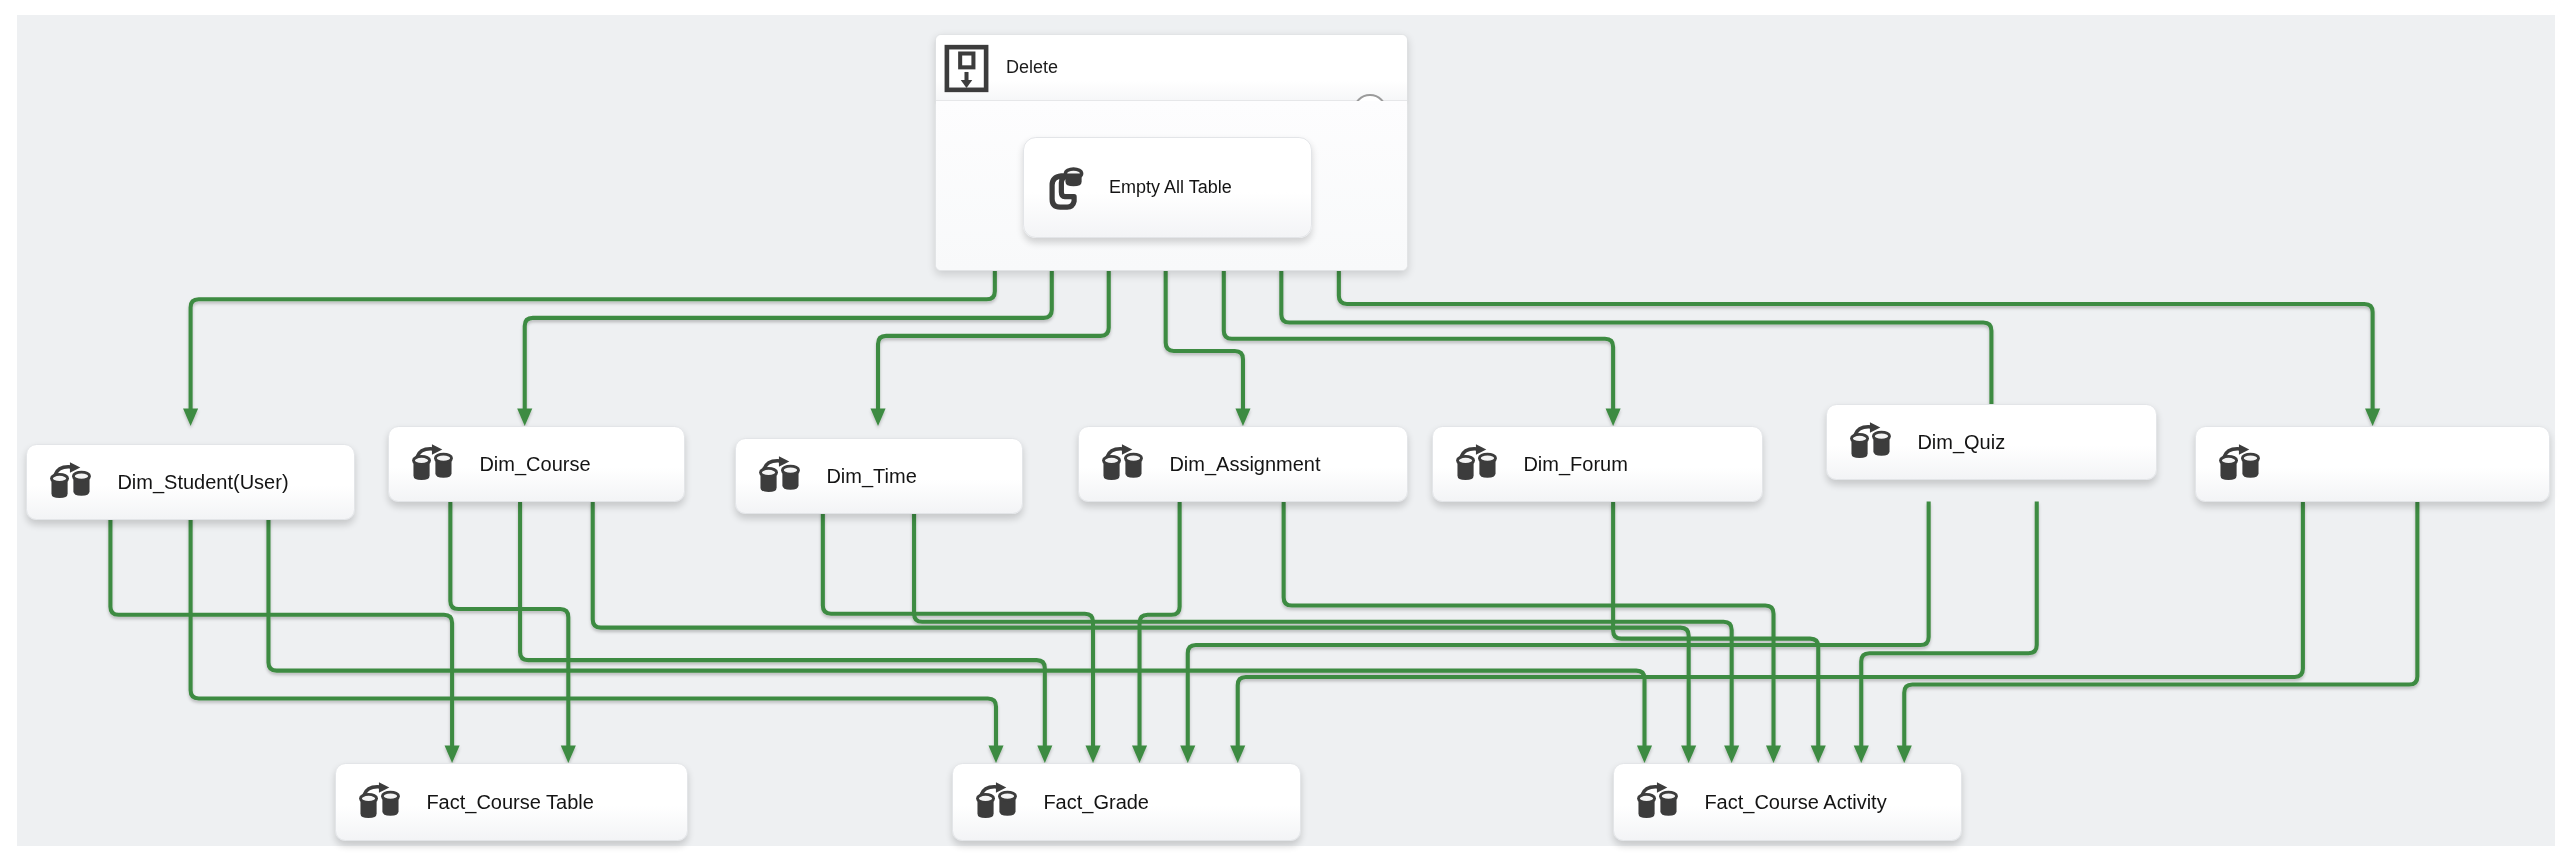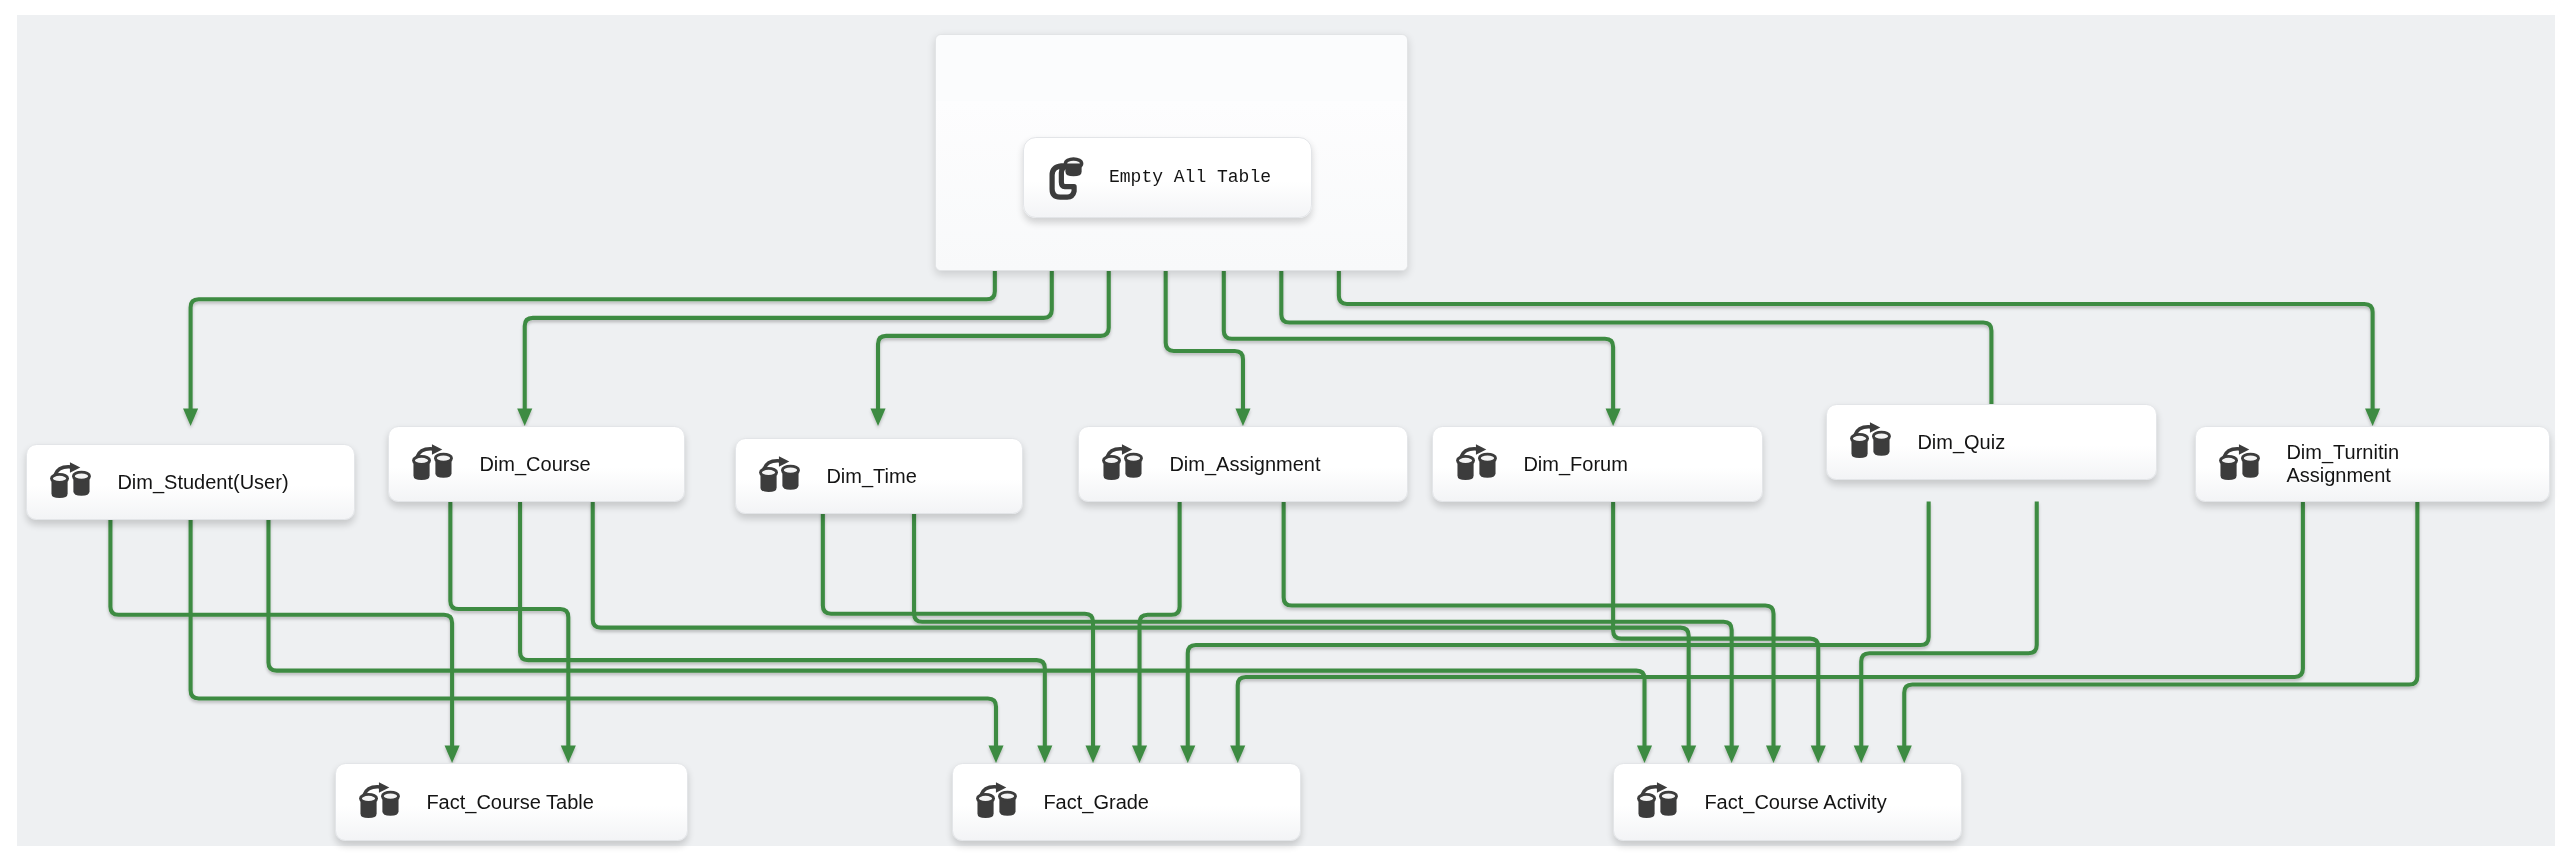--- a/index.html
+++ b/index.html
@@ -49,23 +49,22 @@
     border:0.6px solid #e3e5e8;border-radius:10.5px;box-sizing:border-box;
     box-shadow:0 4.1px 7px rgba(0,0,0,0.16);
   }
   .nicon{flex:0 0 auto;margin-left:21px;display:block;line-height:0;}
   .nlabel{
     margin-left:24.4px;font-size:20px;color:#141414;line-height:1.15;
     white-space:nowrap;
   }
   .nlabel.wrap{white-space:normal;max-width:192px;}
   .empty-task{
-    position:absolute;left:1023px;top:137px;width:289px;height:81px;
+    position:absolute;left:1023px;top:137px;width:289px;height:101px;
     border-radius:12.8px;
-    font-family:Liberation Mono, monospace;
   }
   .empty-task .nicon{margin-left:20px;}
   .empty-task .nlabel{margin-left:21px;font-size:18px;}
 </style>
 </head>
 <body>
 
 <div id="design-canvas"></div>
 
 <svg id="edges" viewBox="0 0 4433 1473" xmlns="http://www.w3.org/2000/svg">
@@ -116,20 +115,36 @@
       <path d="M 2776 863 L 2776 1085 Q 2776 1099 2790 1099 L 3115 1099 Q 3129 1099 3129 1113 L 3129 1287" class="edge"></path>
       <polygon points="3116,1283 3142,1283 3129,1313" class="ehead"></polygon>
       <path d="M 3505 863 L 3505 1110 Q 3505 1124 3491 1124 L 3217 1124 Q 3203 1124 3203 1138 L 3203 1287" class="edge"></path>
       <polygon points="3190,1283 3216,1283 3203,1313" class="ehead"></polygon>
       <path d="M 4160 863 L 4160 1164 Q 4160 1178 4146 1178 L 3291 1178 Q 3277 1178 3277 1192 L 3277 1287" class="edge"></path>
       <polygon points="3264,1283 3290,1283 3277,1313" class="ehead"></polygon>
     </g>
 </svg>
 
 <div class="seq-container">
+  <div class="seq-header">
+    <span class="seq-icon">
+      <svg width="45" height="49" viewBox="0 0 78 84">
+        <rect x="5" y="5" width="68" height="74" fill="none" stroke="#3c3c3c" stroke-width="8"></rect>
+        <rect x="28" y="16" width="23" height="24" fill="none" stroke="#3c3c3c" stroke-width="7"></rect>
+        <line x1="39" y1="48" x2="39" y2="64" stroke="#3c3c3c" stroke-width="7"></line>
+        <polygon points="29,62 49,62 39,76" fill="#3c3c3c"></polygon>
+      </svg>
+    </span>
+    <span class="seq-title">Delete</span>
+    <span class="collapse-btn">
+      <svg width="20" height="14" viewBox="0 0 34 24">
+        <polyline points="5,19 17,5 29,19" fill="none" stroke="#4c4c4c" stroke-width="7" stroke-linecap="round" stroke-linejoin="round"></polyline>
+      </svg>
+    </span>
+  </div>
   <div class="seq-body"></div>
 </div>
 
 <div class="tasknode empty-task">
   <span class="nicon">
     <svg width="44" height="50" viewBox="0 0 76 86">
       <path d="M30 22 q-16 2 -16 16 v24 q0 14 14 14 h12 q10 0 12 -10 v-8 h-16 q-6 0 -6 -8 v-16 q0 -10 10 -12 z" fill="none" stroke="#3c3c3c" stroke-width="9" stroke-linejoin="round"></path>
       <ellipse cx="51" cy="18" rx="14" ry="8" fill="#f6f6f6" stroke="#3c3c3c" stroke-width="6"></ellipse>
       <path d="M37 18 v14 q0 8 14 8 q14 0 14 -8 v-14" fill="#3c3c3c"></path>
     </svg>
@@ -205,21 +220,20 @@
 </div>
 <div class="tasknode" style="left:2195px;top:426px;width:355px;height:76px">
   <span class="nicon"><svg width="45" height="41" viewBox="0 0 78 70">
         <path d="M12 22 Q18 6 40 8" fill="none" stroke="#3c3c3c" stroke-width="6"></path>
         <polygon points="38,0 56,9 38,18" fill="#3c3c3c"></polygon>
         <path d="M6 28 v26 q0 8 14 8 q14 0 14 -8 v-26" fill="#3c3c3c"></path>
         <ellipse cx="20" cy="28" rx="14" ry="7" fill="#f3f3f3" stroke="#3c3c3c" stroke-width="5"></ellipse>
         <path d="M44 24 v26 q0 8 14 8 q14 0 14 -8 v-26" fill="#3c3c3c"></path>
         <ellipse cx="58" cy="24" rx="14" ry="7" fill="#f3f3f3" stroke="#3c3c3c" stroke-width="5"></ellipse>
       </svg></span>
-  <span class="nlabel wrap">Dim_Turnitin Assignment</span>
 </div>
 
 <div class="tasknode" style="left:335px;top:763px;width:353px;height:78px">
   <span class="nicon"><svg width="45" height="41" viewBox="0 0 78 70">
         <path d="M12 22 Q18 6 40 8" fill="none" stroke="#3c3c3c" stroke-width="6"></path>
         <polygon points="38,0 56,9 38,18" fill="#3c3c3c"></polygon>
         <path d="M6 28 v26 q0 8 14 8 q14 0 14 -8 v-26" fill="#3c3c3c"></path>
         <ellipse cx="20" cy="28" rx="14" ry="7" fill="#f3f3f3" stroke="#3c3c3c" stroke-width="5"></ellipse>
         <path d="M44 24 v26 q0 8 14 8 q14 0 14 -8 v-26" fill="#3c3c3c"></path>
         <ellipse cx="58" cy="24" rx="14" ry="7" fill="#f3f3f3" stroke="#3c3c3c" stroke-width="5"></ellipse>

